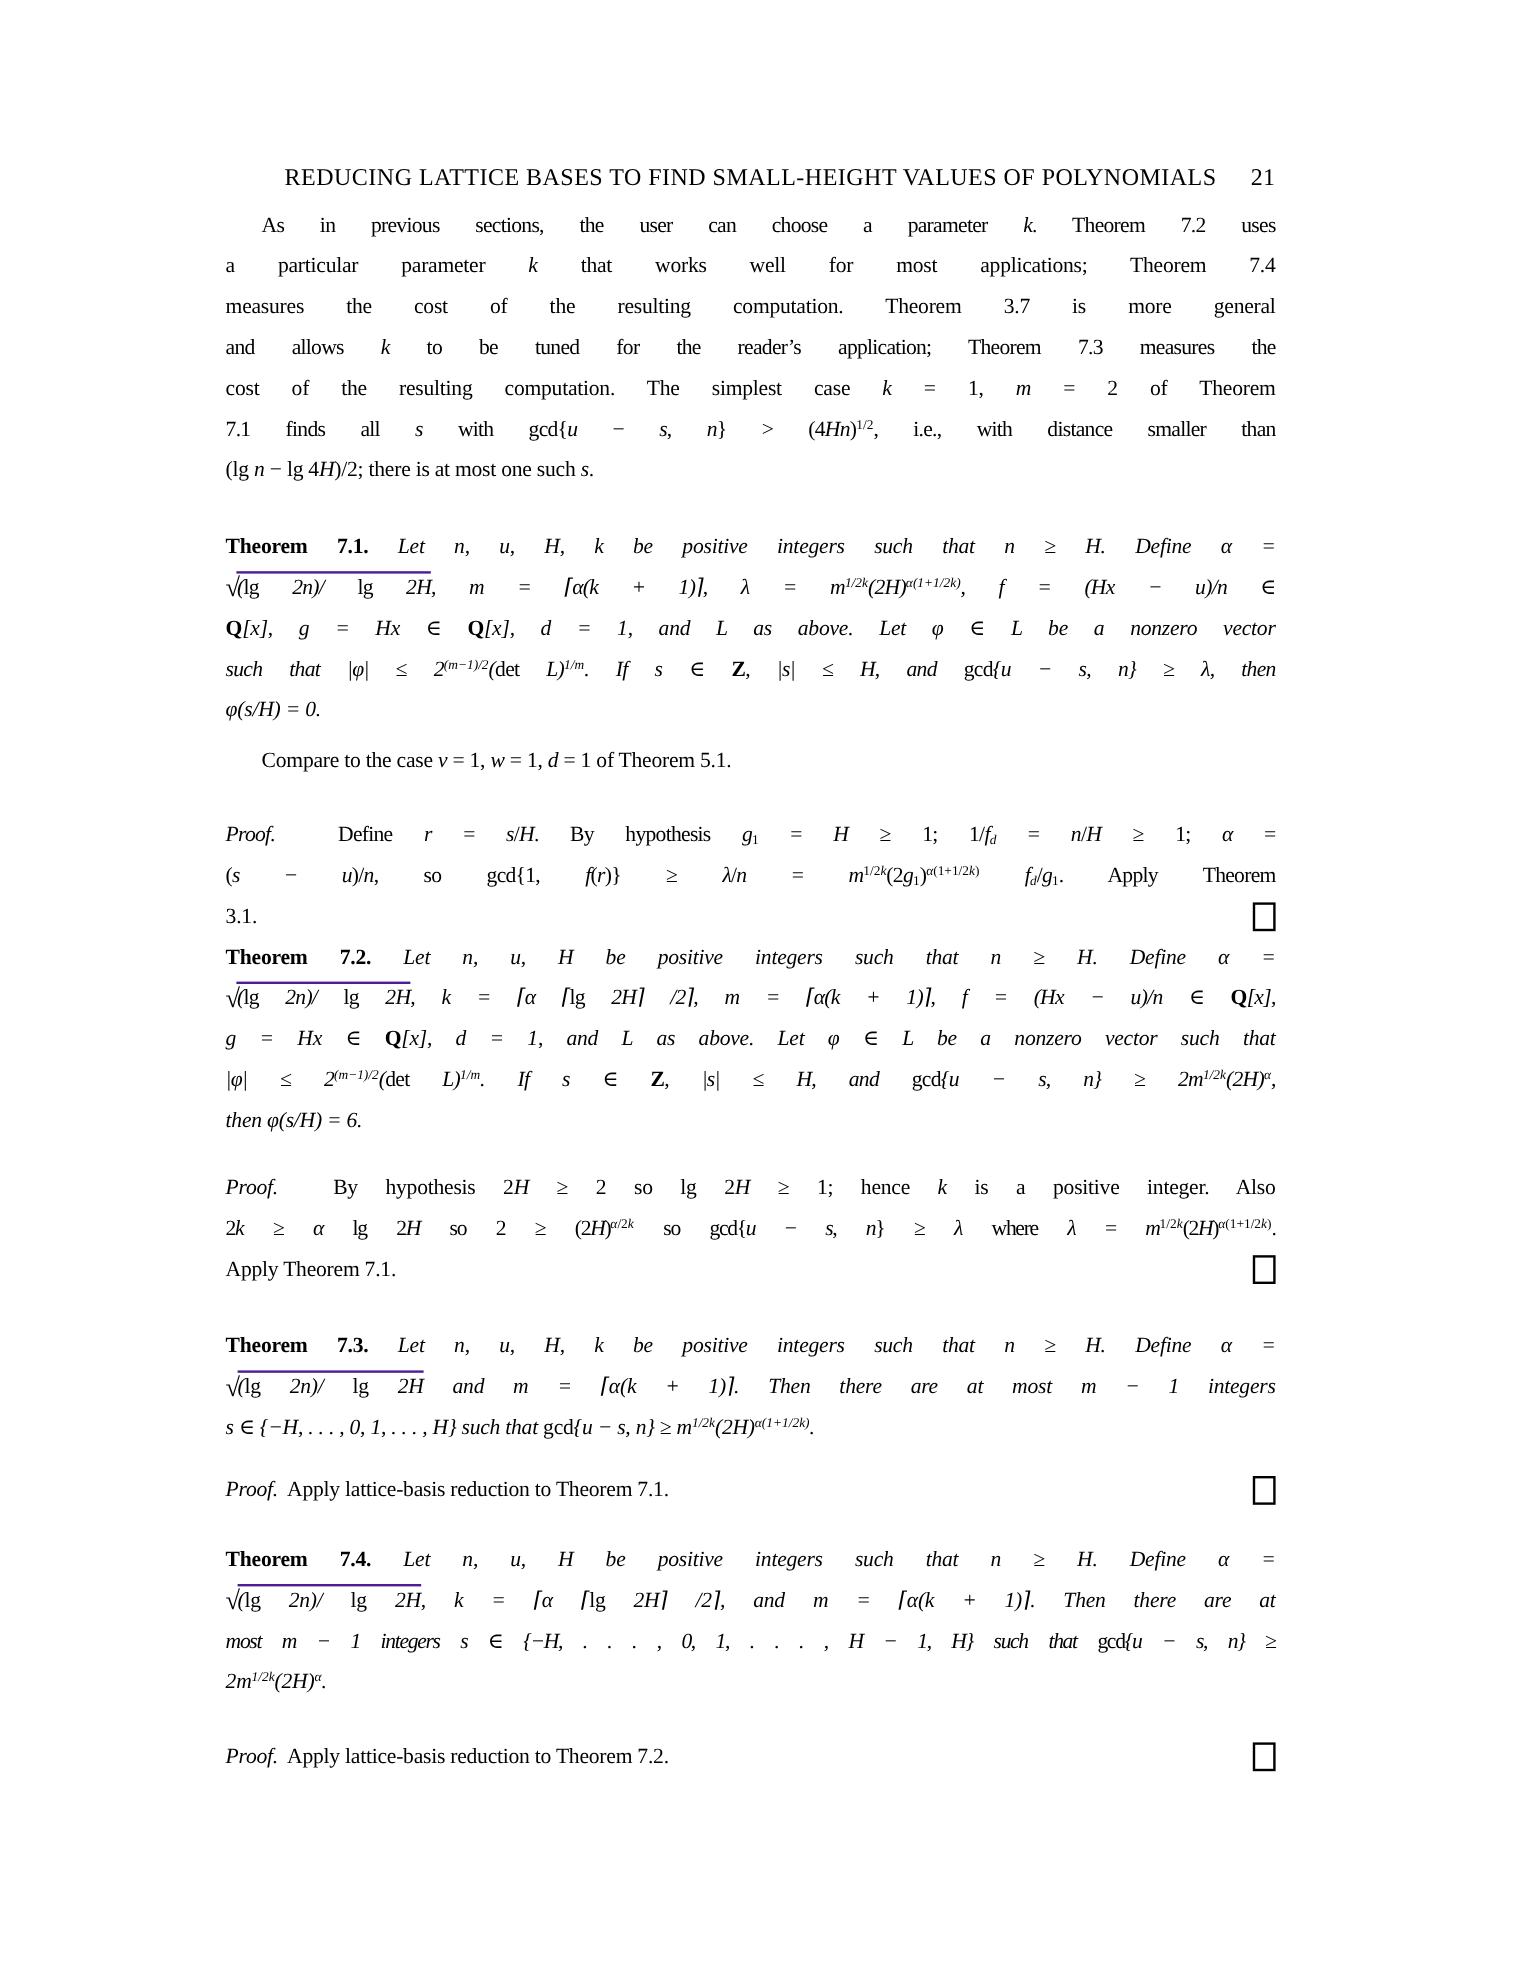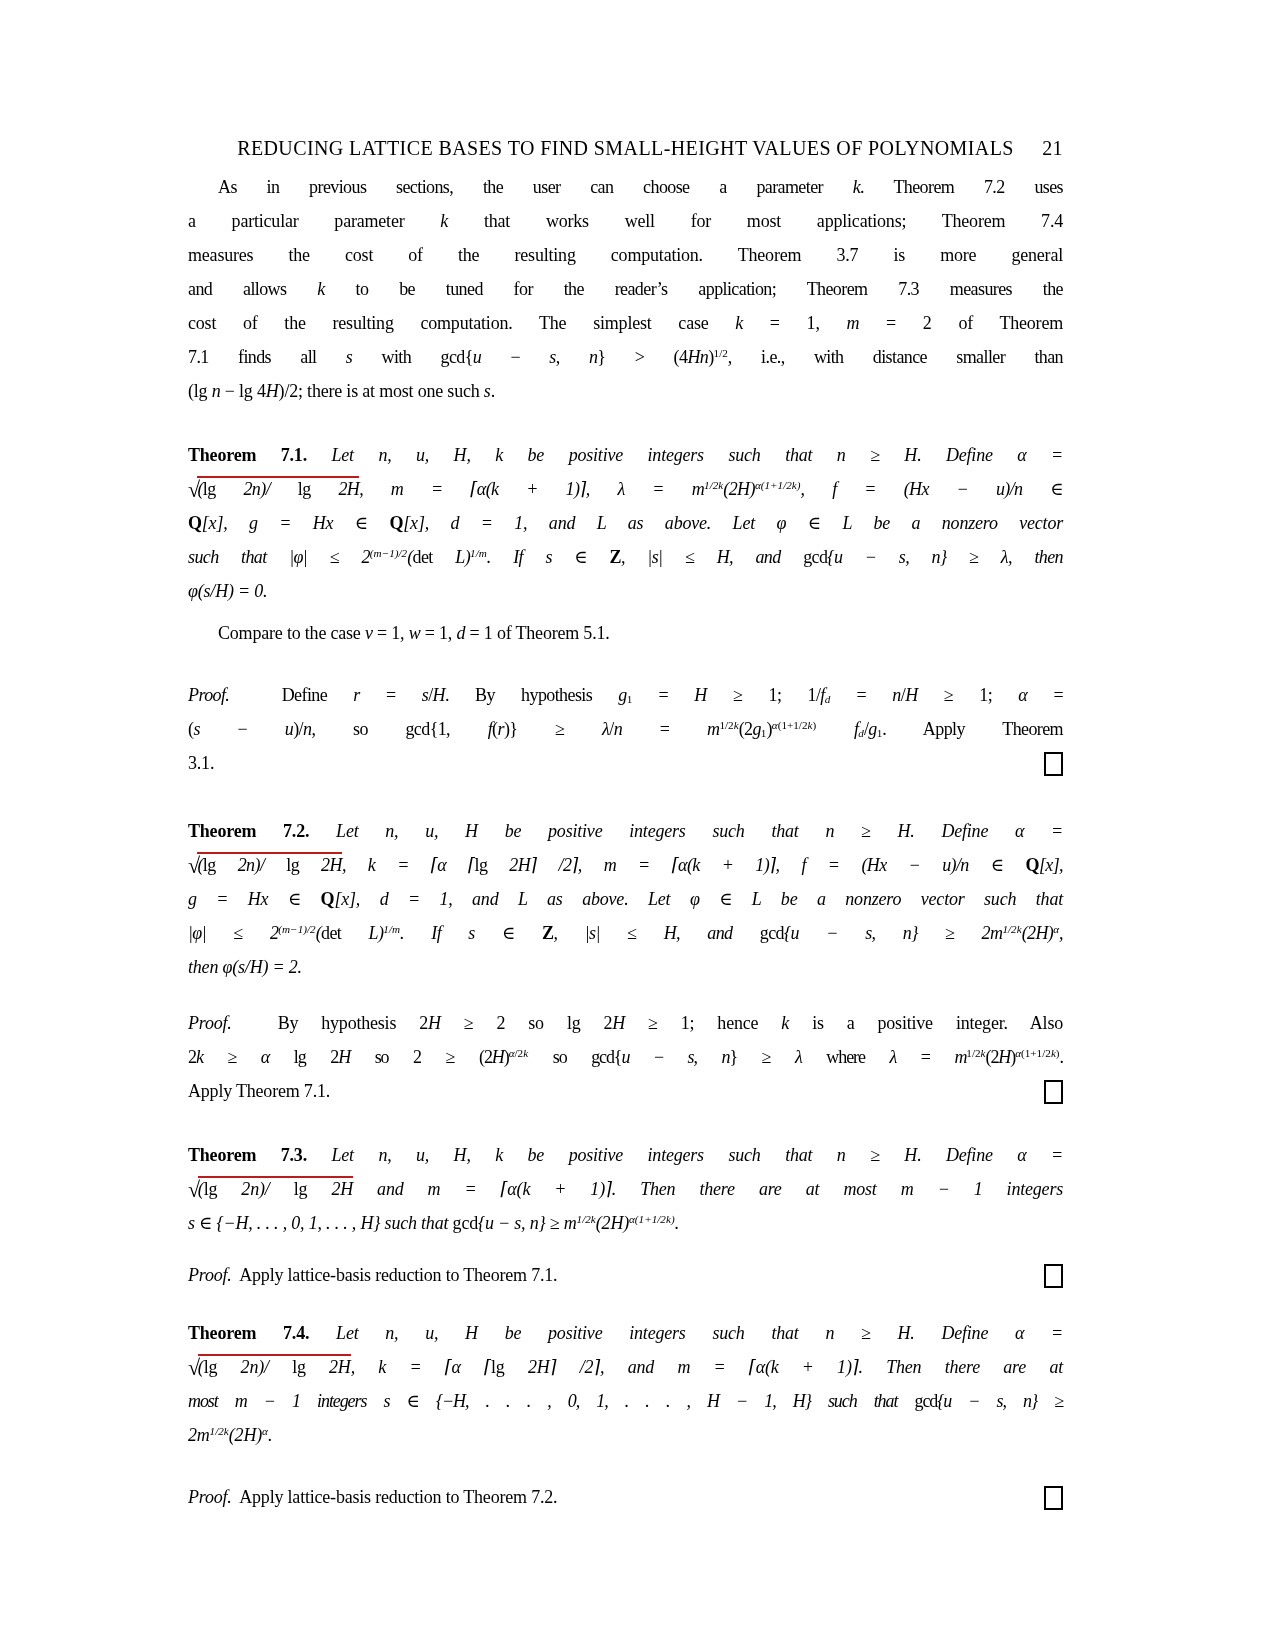--- a/index.html
+++ b/index.html
@@ -16,21 +16,21 @@
   .line{min-height:34px;}
   .jl{text-align:justify;text-align-last:justify;}
   .ll{text-align:left;}
   .ind{text-indent:30px;}
   .t{letter-spacing:-.6px;word-spacing:-2px;}
   .t2{letter-spacing:-1.1px;word-spacing:-3px;}
   sup,sub{font-size:.62em;line-height:0;letter-spacing:0;}
   sup{vertical-align:.52em;}
   sub{vertical-align:-.22em;}
   .rad{font-style:normal;font-size:1.22em;line-height:0;margin-right:-2px;vertical-align:-.08em;}
-  .ov{border-top:2px solid #b91c1c;padding-top:1px;}
+  .ov{border-top:2px solid #4c1d95;padding-top:1px;}
   .qed{float:right;width:15px;height:20px;border:2px solid #000;margin-top:6px;}
 </style>
 </head>
 <body>
 
 <div class="page">
   <div class="runhead">
     <span>REDUCING LATTICE BASES TO FIND SMALL-HEIGHT VALUES OF POLYNOMIALS</span>
     <span class="rh-num">21</span>
   </div>
@@ -52,26 +52,26 @@
         <div class="line ll">φ(s/H) = 0.</div>
       </div>
       <div class="block roman" style="margin-top: 8px;">
         <div class="line ll ind">Compare to the case <i>v</i> = 1, <i>w</i> = 1, <i>d</i> = 1 of Theorem 5.1.</div>
       </div>
       <div class="block roman" style="margin-top: 28px;">
         <div class="line jl t"><i>Proof.</i>&nbsp; Define <i>r</i> = <i>s</i>/<i>H</i>. By hypothesis <i>g</i><sub>1</sub> = <i>H</i> ≥ 1; 1/<i>f<sub>d</sub></i> = <i>n</i>/<i>H</i> ≥ 1; <i>α</i> =</div>
         <div class="line jl t">(<i>s</i> − <i>u</i>)/<i>n</i>, so gcd{1, <i>f</i>(<i>r</i>)} ≥ <i>λ</i>/<i>n</i> = <i>m</i><sup>1/2<i>k</i></sup>(2<i>g</i><sub>1</sub>)<sup><i>α</i>(1+1/2<i>k</i>)</sup> <i>f<sub>d</sub></i>/<i>g</i><sub>1</sub>. Apply Theorem</div>
         <div class="line ll"><span class="qed"></span>3.1.</div>
       </div>
-      <div class="block thm" style="margin-top: 34px;">
+      <div class="block thm" style="">
         <div class="line jl"><span class="ti">Theorem 7.2.</span> Let n, u, H be positive integers such that n ≥ H. Define α =</div>
         <div class="line jl t"><span class="rad">√</span><span class="ov">(<span class="rm">lg</span> 2n)/ <span class="rm">lg</span> 2H</span>, k = ⌈α ⌈<span class="rm">lg</span> 2H⌉ /2⌉, m = ⌈α(k + 1)⌉, f = (Hx − u)/n ∈ <b class="rm">Q</b>[x],</div>
         <div class="line jl">g = Hx ∈ <b class="rm">Q</b>[x], d = 1, and L as above. Let φ ∈ L be a nonzero vector such that</div>
         <div class="line jl t">|φ| ≤ 2<sup>(m−1)/2</sup>(<span class="rm">det</span> L)<sup>1/m</sup>. If s ∈ <b class="rm">Z</b>, |s| ≤ H, and <span class="rm">gcd</span>{u − s, n} ≥ 2m<sup>1/2k</sup>(2H)<sup>α</sup>,</div>
-        <div class="line ll">then φ(s/H) = 2.</div>
+        <div class="line ll">then φ(s/H) = 6.</div>
       </div>
       <div class="block roman" style="margin-top: 22px;">
         <div class="line jl"><i>Proof.</i>&nbsp; By hypothesis 2<i>H</i> ≥ 2 so lg 2<i>H</i> ≥ 1; hence <i>k</i> is a positive integer. Also</div>
         <div class="line jl t2">2<i>k</i> ≥ <i>α</i> lg 2<i>H</i> so 2 ≥ (2<i>H</i>)<sup><i>α</i>/2<i>k</i></sup> so gcd{<i>u</i> − <i>s</i>, <i>n</i>} ≥ <i>λ</i> where <i>λ</i> = <i>m</i><sup>1/2<i>k</i></sup>(2<i>H</i>)<sup><i>α</i>(1+1/2<i>k</i>)</sup>.</div>
         <div class="line ll"><span class="qed"></span>Apply Theorem 7.1.</div>
       </div>
       <div class="block thm" style="margin-top: 30px;">
         <div class="line jl"><span class="ti">Theorem 7.3.</span> Let n, u, H, k be positive integers such that n ≥ H. Define α =</div>
         <div class="line jl"><span class="rad">√</span><span class="ov">(<span class="rm">lg</span> 2n)/ <span class="rm">lg</span> 2H</span> and m = ⌈α(k + 1)⌉. Then there are at most m − 1 integers</div>
         <div class="line ll">s ∈ {−H, . . . , 0, 1, . . . , H} such that <span class="rm">gcd</span>{u − s, n} ≥ m<sup>1/2k</sup>(2H)<sup>α(1+1/2k)</sup>.</div>

